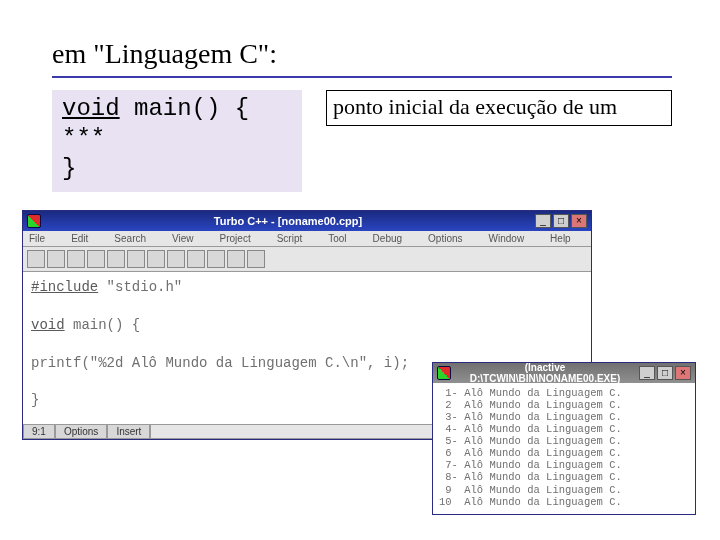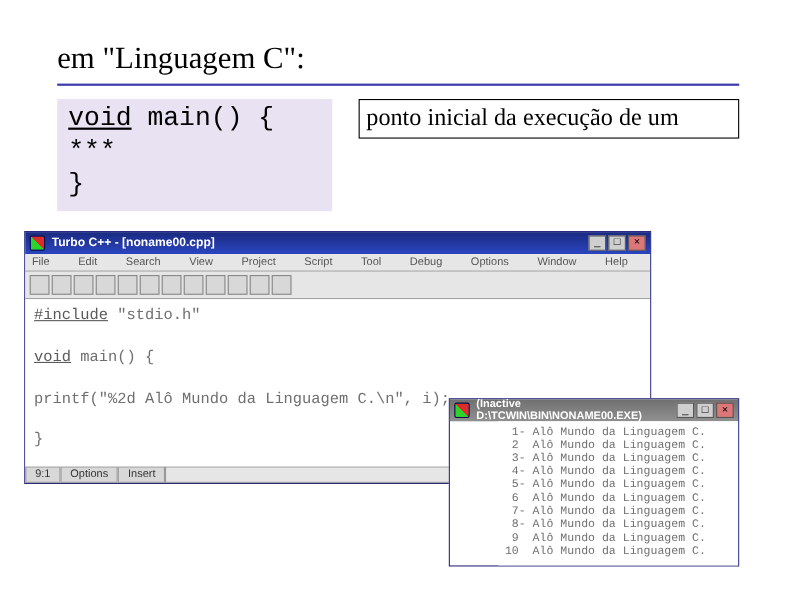--- a/index.html
+++ b/index.html
@@ -72,21 +72,21 @@
     color: #fff;
     padding: 0 4px;
     gap: 6px;
   }
   .ide-titlebar .appicon {
     width: 14px; height: 14px;
     background: linear-gradient(45deg,#2bd42b 0 50%,#e02b2b 50% 100%);
     border: 1px solid #0a0a40;
     border-radius: 2px;
   }
-  .ide-titlebar .t { font-weight: 700; flex: 1; }
+  .ide-titlebar .t { font-weight: 700; flex: 1; text-align: center; }
   .winbtns { display: flex; gap: 2px; }
   .winbtn {
     width: 16px; height: 14px; line-height: 12px;
     background: #cfcfcf;
     border: 1px solid #555;
     text-align: center;
     font-size: 10px;
     color: #000;
   }
   .winbtn.close { background:#d77; }
@@ -133,38 +133,37 @@
   .ide-status .cell {
     border: 1px solid #999;
     padding: 1px 8px;
     background: #d8d8d8;
   }
   .ide-status .grow { flex:1; border:1px solid #999; background:#e6e6e6; }
 
   
   .console {
     position: absolute;
-    left: 408px;
+    left: 432px;
     top: 362px;
     width: 264px;
     border: 1px solid #2a2a80;
     font-family: Tahoma, Arial, sans-serif;
     font-size: 10px;
     background: #fff;
   }
   .console .ide-titlebar { background: linear-gradient(#707070,#909090); }
   .console-body {
     background: #fff;
     font-family: "Courier New", monospace;
     font-size: 10.5px;
     color: #707070;
     line-height: 1.15;
     padding: 4px 6px 6px;
     white-space: pre;
-    margin-left: 44px;
   }
 </style>
 </head>
 <body>
 
 <div class="title-wrap">
   <h1 class="title">
     <br>
     <span>em "Linguagem C":</span>
   </h1>

